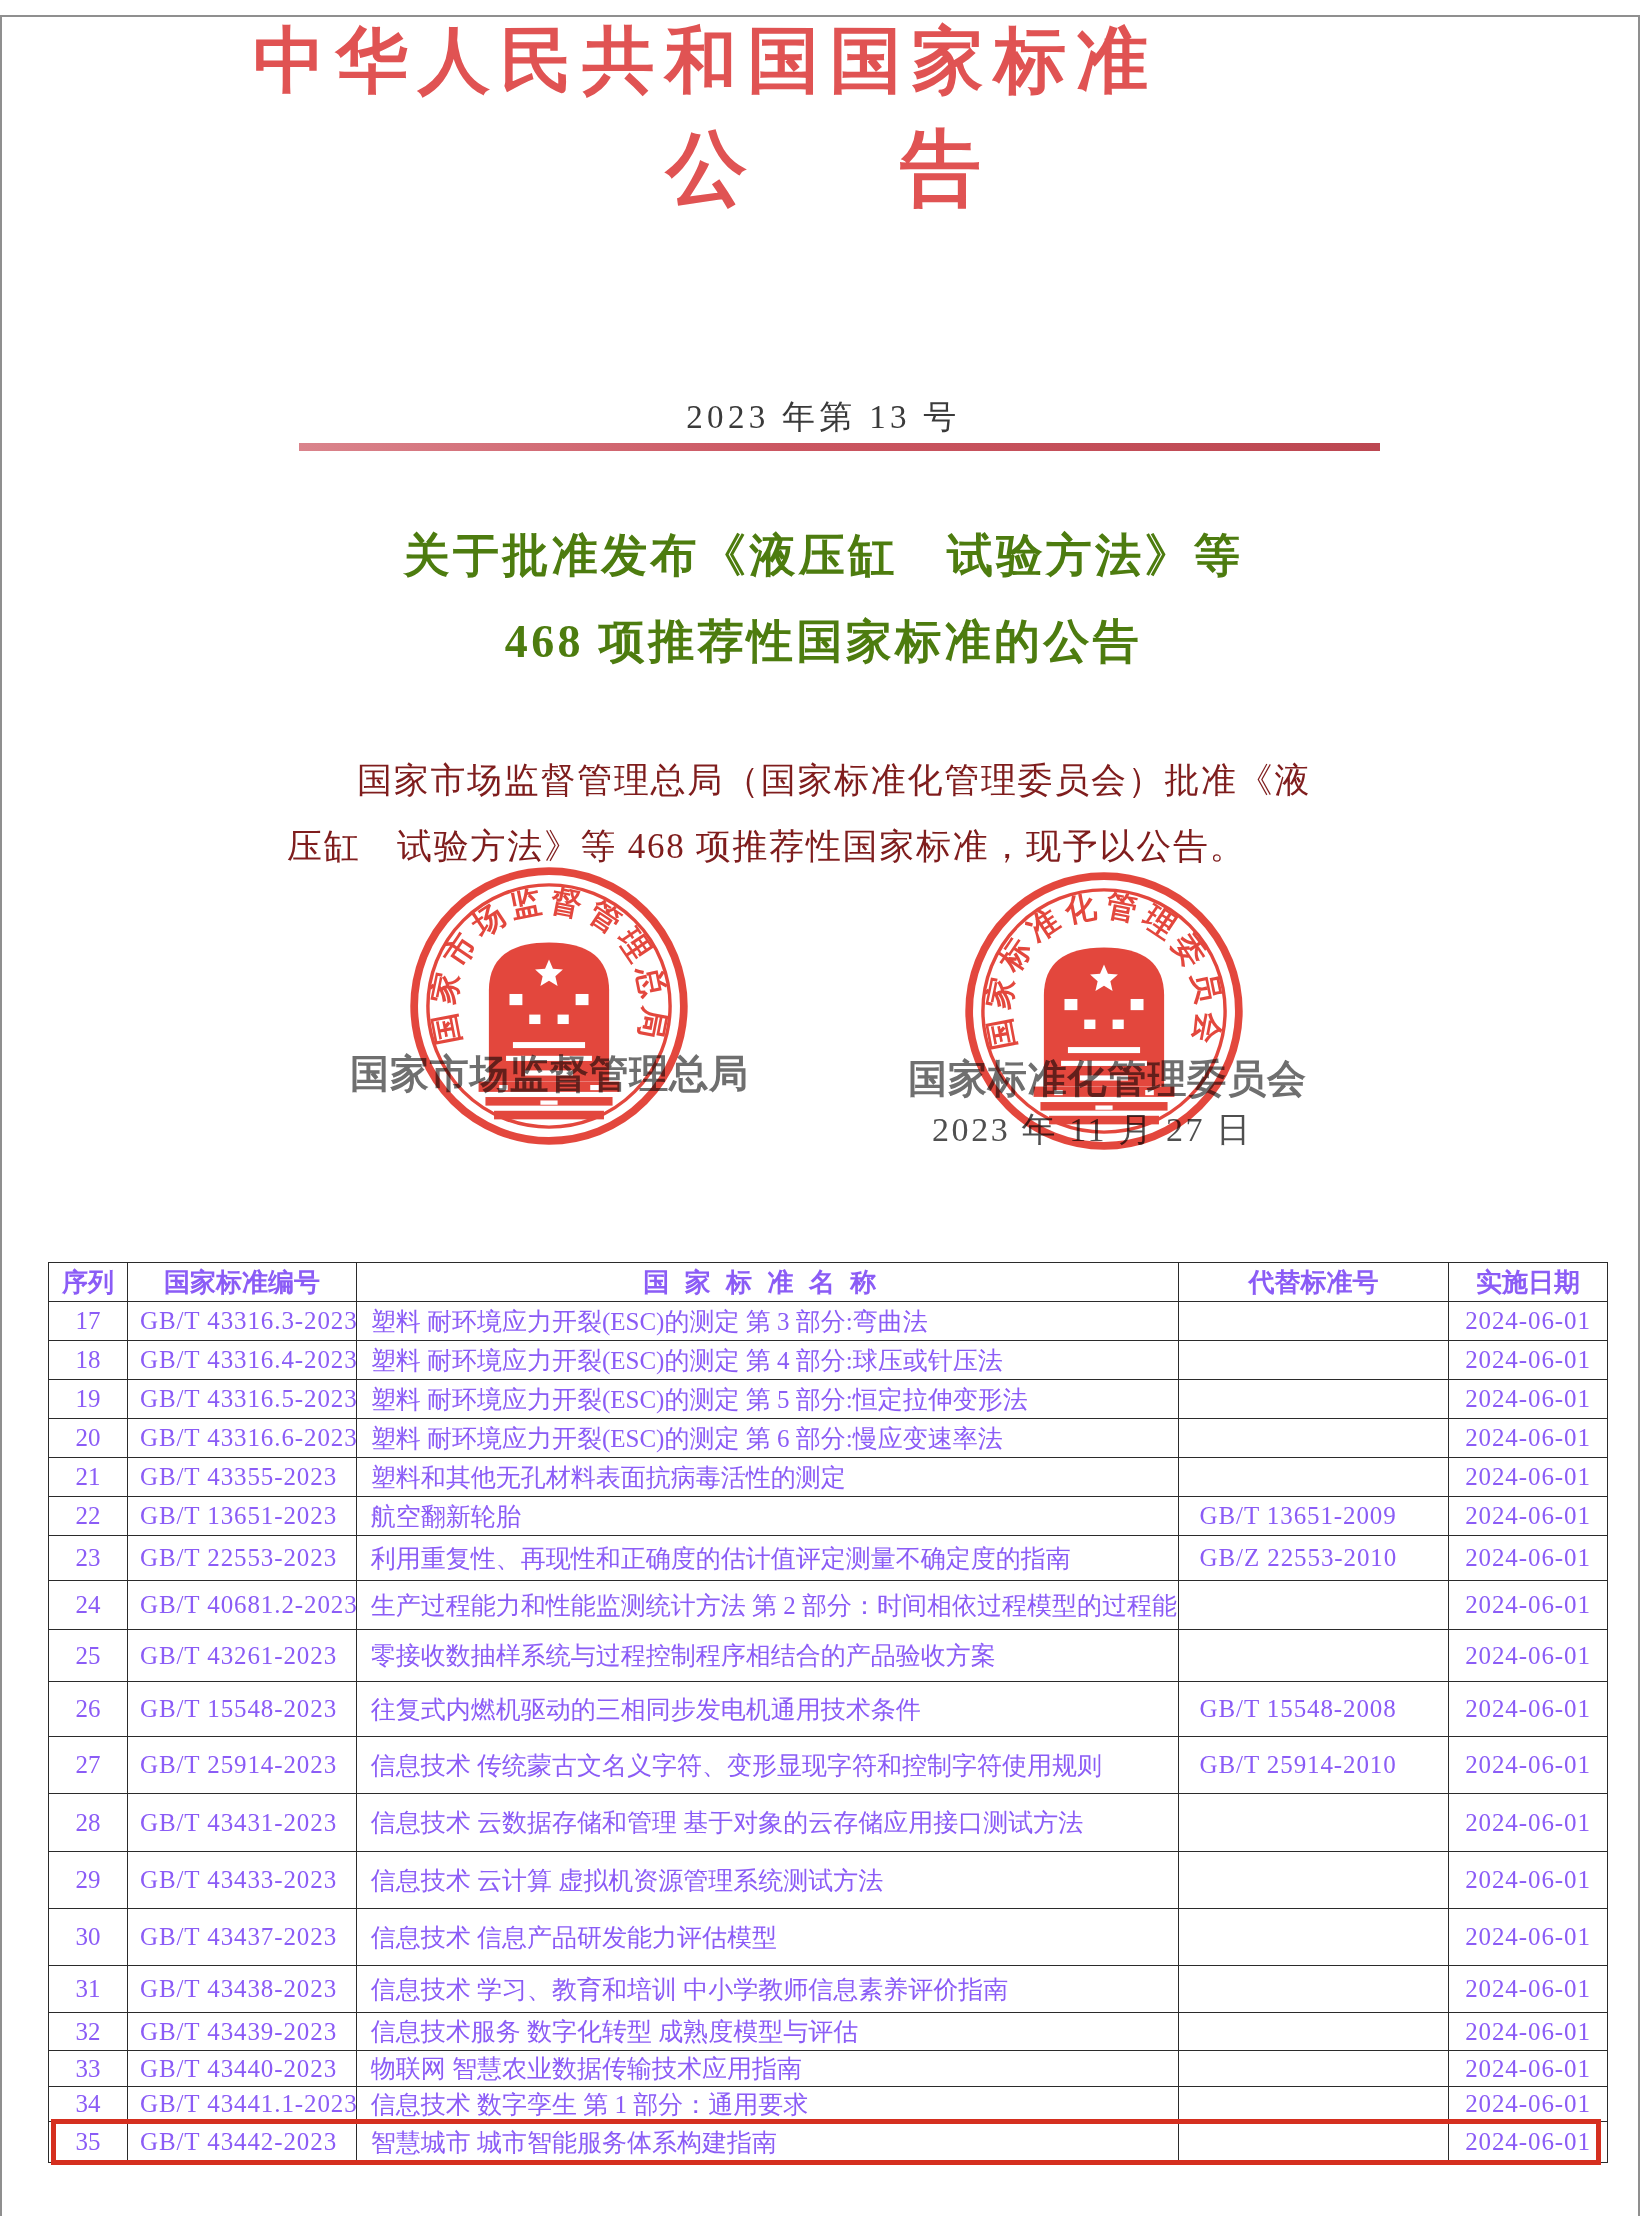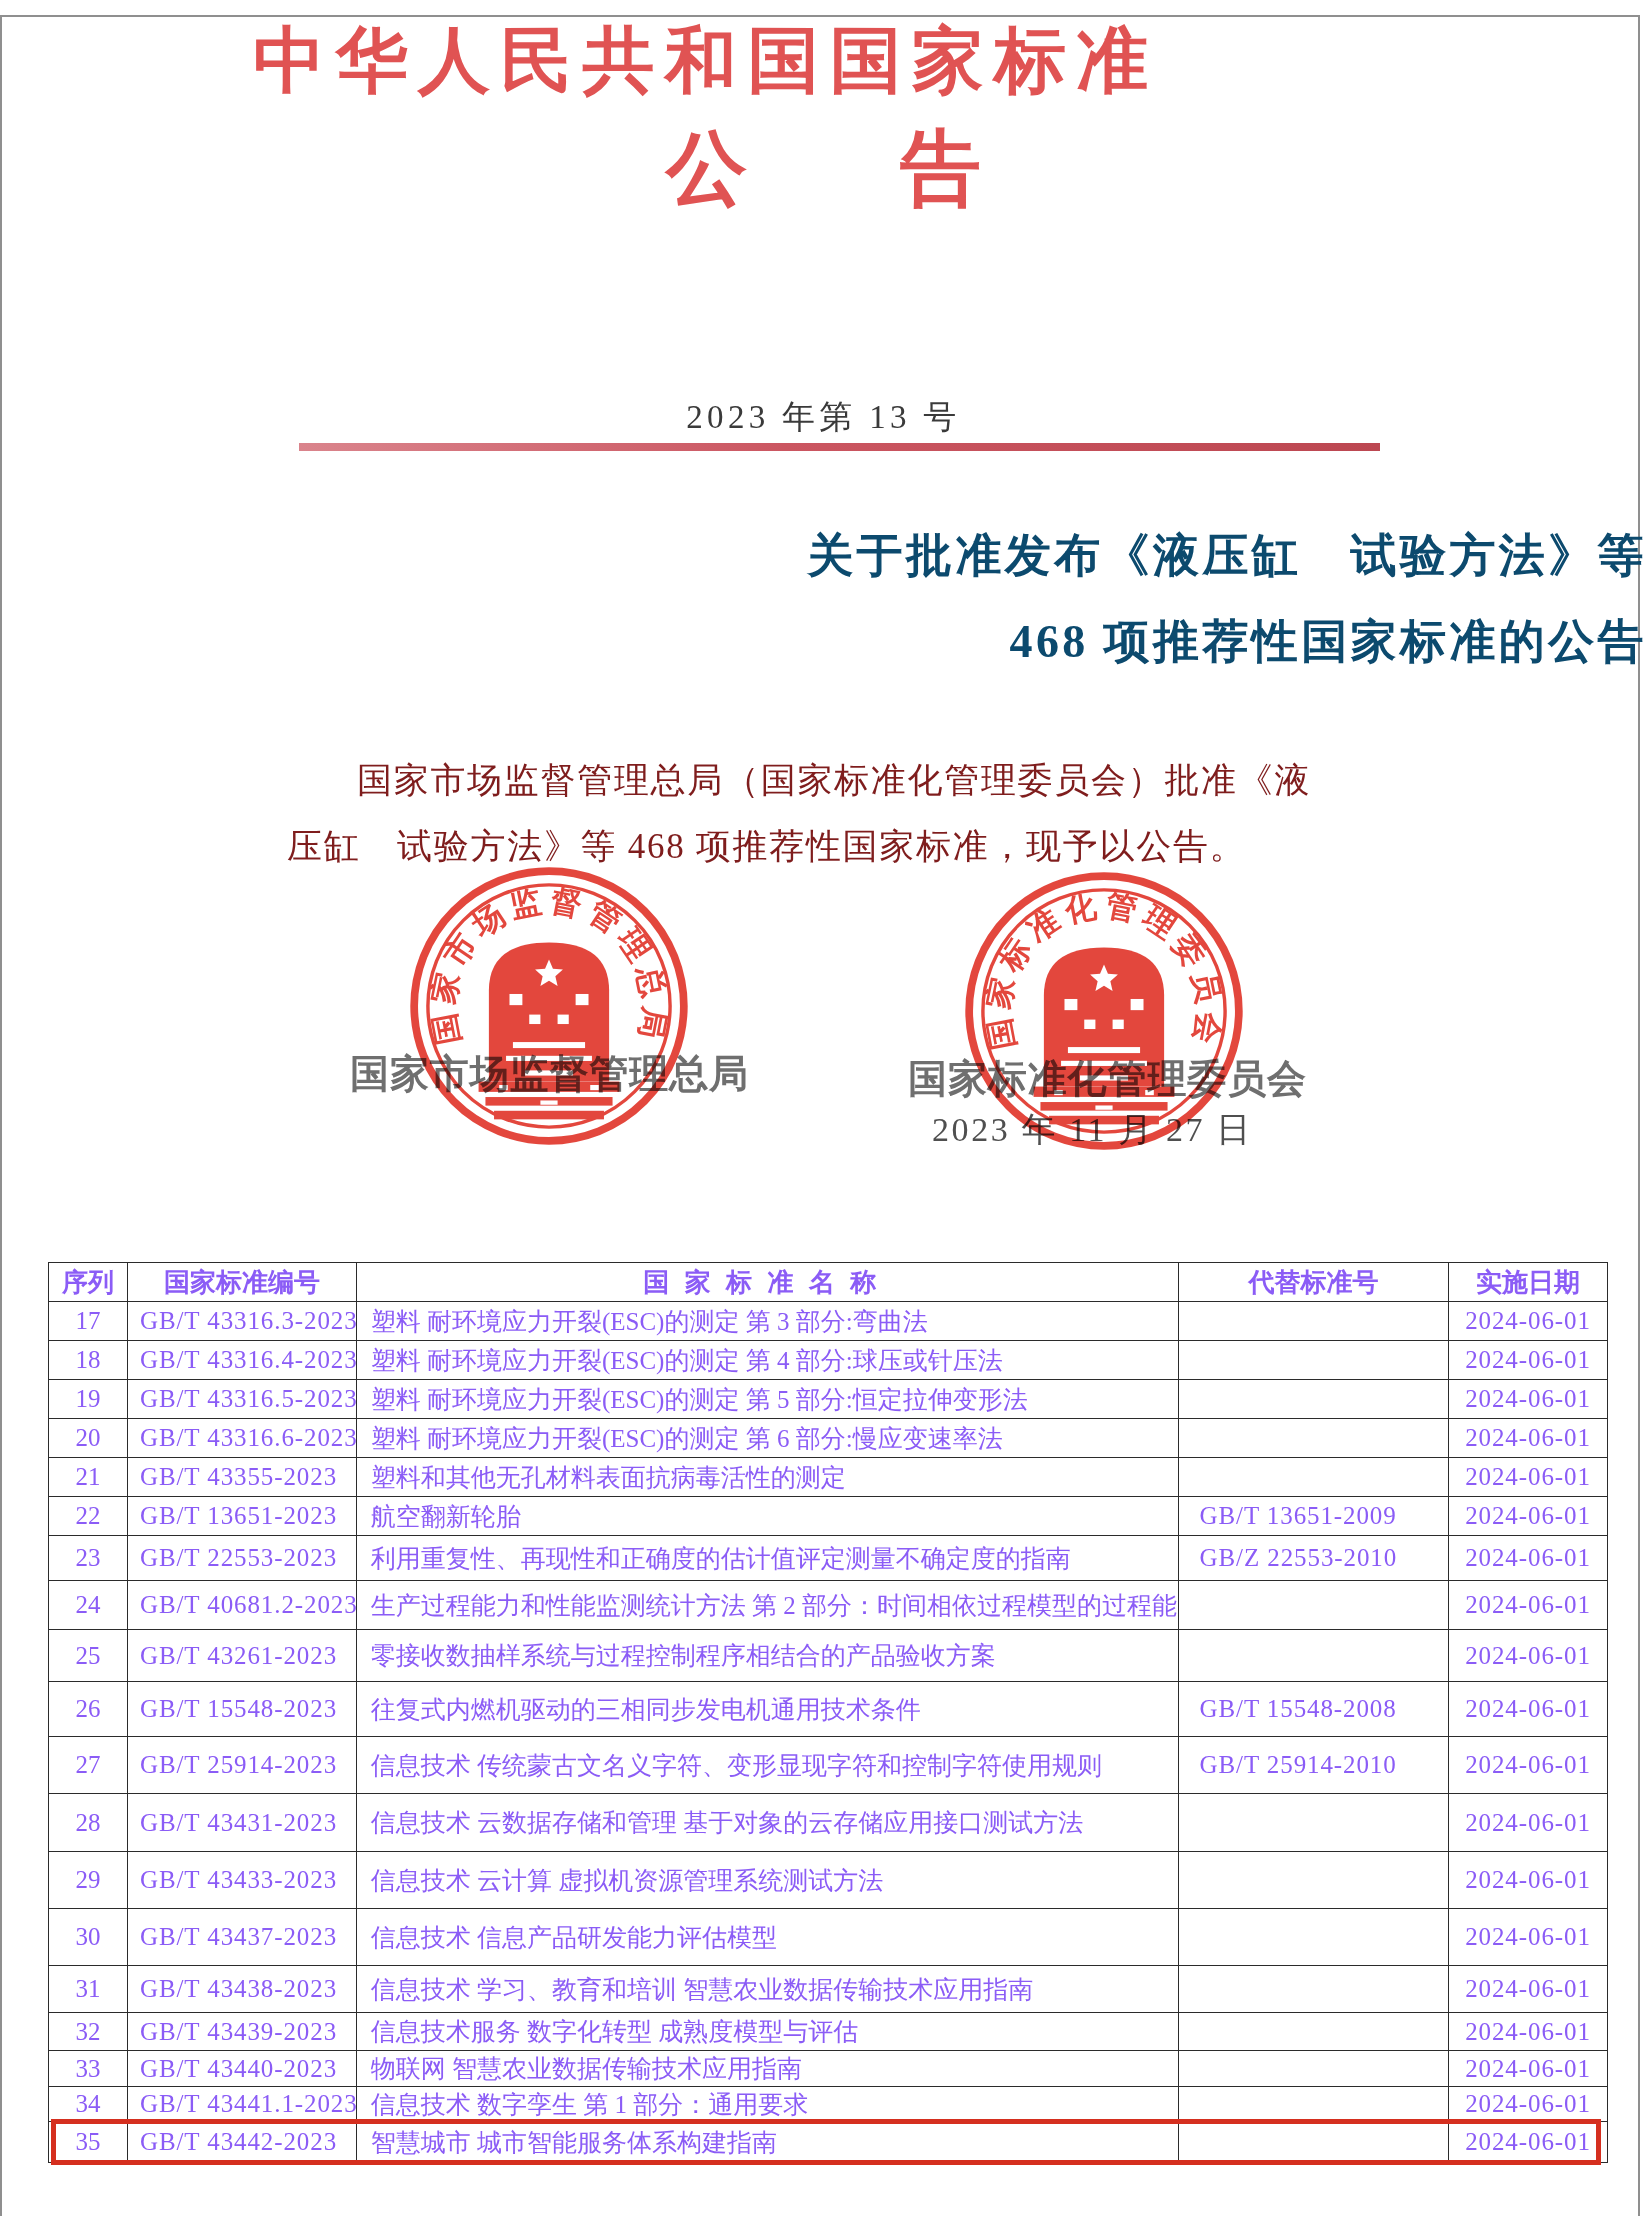--- a/index.html
+++ b/index.html
@@ -26,22 +26,22 @@
   }
   .issue-number{
     position:absolute;top:395px;left:0;width:1647px;text-align:center;
     font-size:33px;color:#3a3a3a;letter-spacing:4.3px;
   }
   .red-divider{
     position:absolute;top:443px;left:299px;width:1081px;height:7.7px;
     background:linear-gradient(90deg,#da848c 0%,#cb5661 45%,#bc4751 100%);
   }
   .announce-title{
-    position:absolute;top:513px;left:0;width:1647px;text-align:right;
-    font-size:46px;font-weight:bold;color:#0c4a6e;line-height:86px;letter-spacing:3.4px;
+    position:absolute;top:513px;left:0;width:1647px;text-align:center;
+    font-size:46px;font-weight:bold;color:#4d7c0f;line-height:86px;letter-spacing:3.4px;
   }
   .body-text{
     position:absolute;top:748px;left:287px;width:1077px;
     font-size:35px;line-height:66px;color:#7f1d1d;text-align:justify;letter-spacing:1.7px;
   }
   .body-text .line.indent{text-indent:2em;}
   .body-text .line{white-space:nowrap;}
   
   .printed-name{
     position:absolute;font-size:39px;font-weight:bold;color:#6f6f6f;
@@ -302,21 +302,21 @@
       <tr>
         <td class="c-seq">30</td>
         <td class="c-code">GB/T 43437-2023</td>
         <td class="c-name">信息技术 信息产品研发能力评估模型</td>
         <td class="c-repl"></td>
         <td class="c-date">2024-06-01</td>
       </tr>
       <tr>
         <td class="c-seq">31</td>
         <td class="c-code">GB/T 43438-2023</td>
-        <td class="c-name">信息技术 学习、教育和培训 智慧农业数据传输技术应用指南</td>
+        <td class="c-name">信息技术 学习、教育和培训 中小学教师信息素养评价指南</td>
         <td class="c-repl"></td>
         <td class="c-date">2024-06-01</td>
       </tr>
       <tr>
         <td class="c-seq">32</td>
         <td class="c-code">GB/T 43439-2023</td>
         <td class="c-name">信息技术服务 数字化转型 成熟度模型与评估</td>
         <td class="c-repl"></td>
         <td class="c-date">2024-06-01</td>
       </tr>

